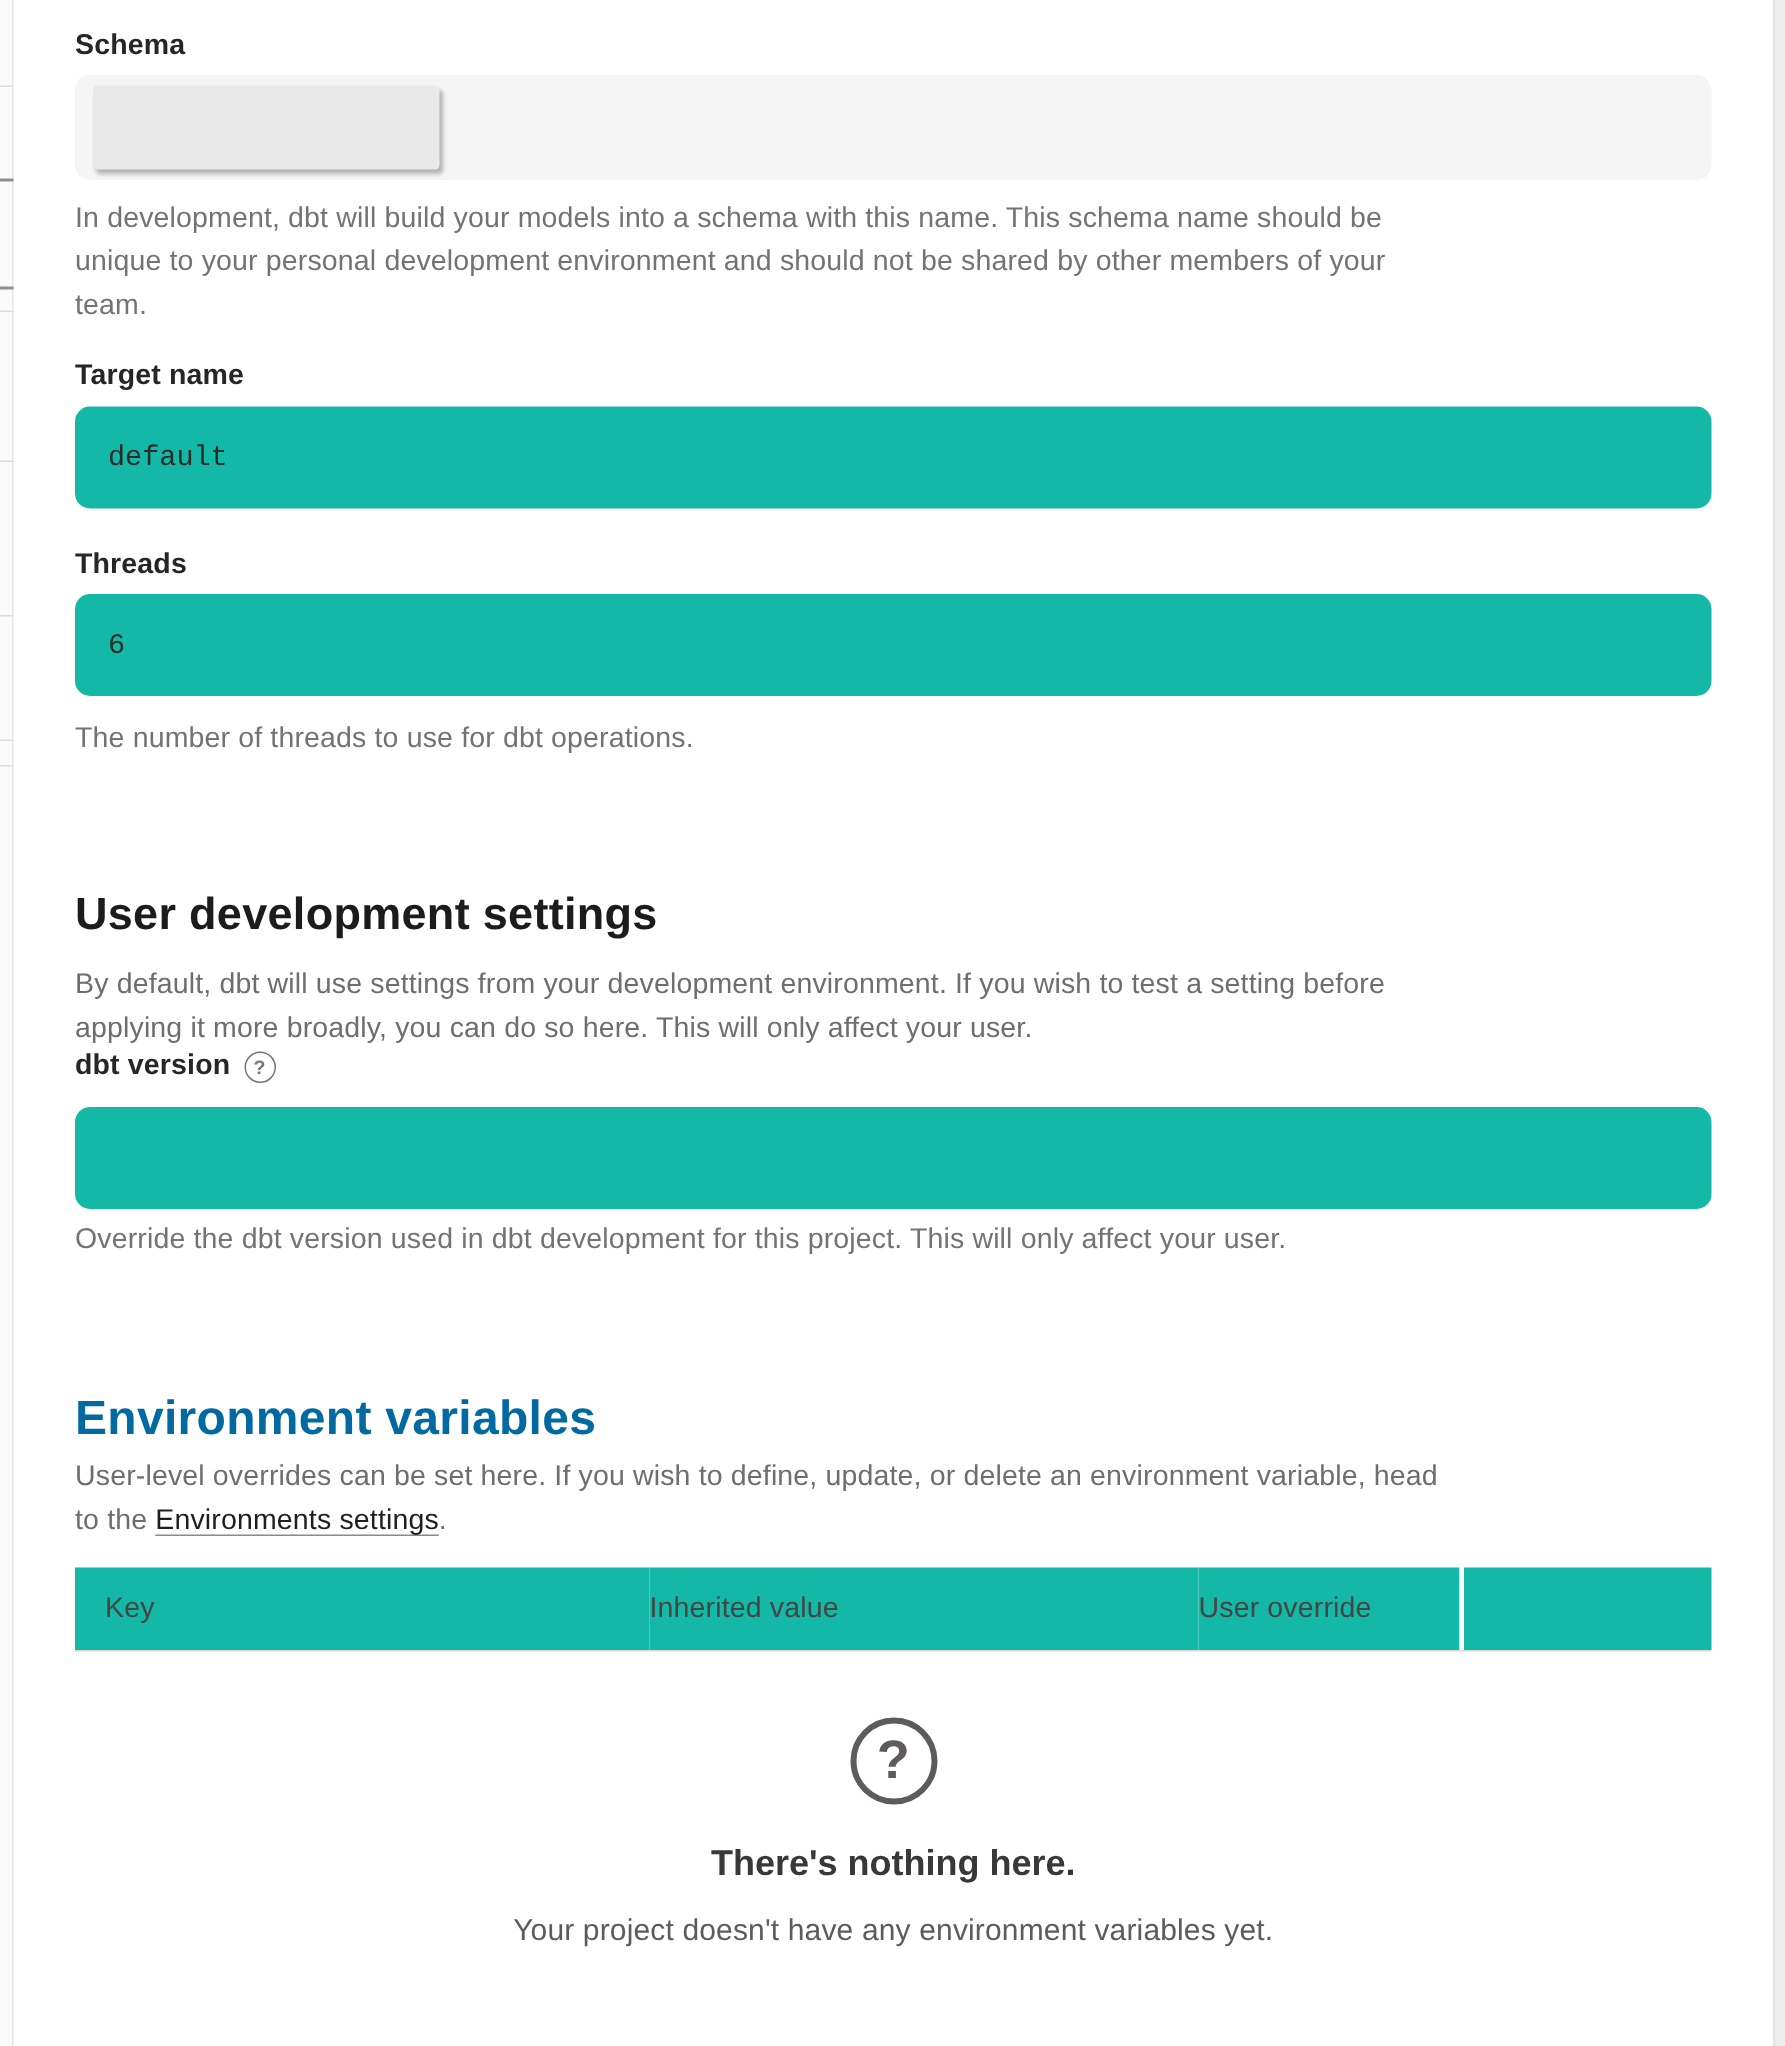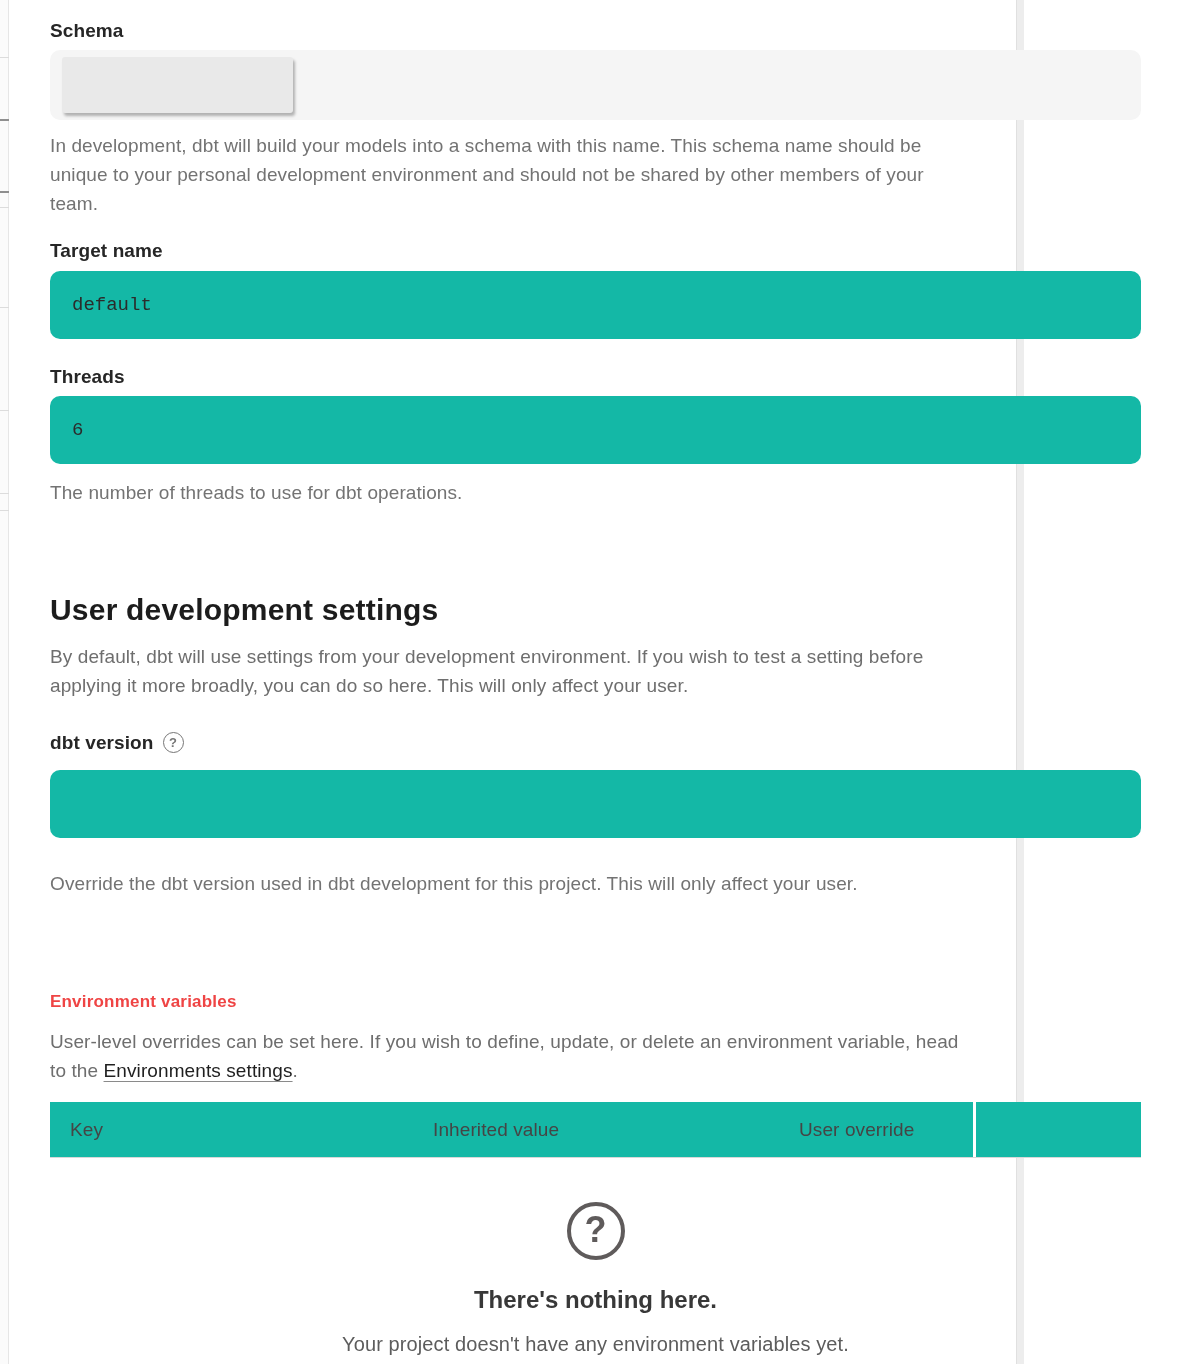--- a/index.html
+++ b/index.html
@@ -4,21 +4,21 @@
 <style>
   * { margin: 0; padding: 0; box-sizing: border-box; }
   html, body { background: #ffffff; }
   body {
     width: 1190px; height: 1364px;
     font-family: "Liberation Sans", "DejaVu Sans", sans-serif;
     color: #262626;
     position: relative;
     overflow: hidden;
   }
-  .page { position: relative; width: 1024px; height: 1364px; background: #ffffff; }
+  .page { position: relative; width: 1190px; height: 1364px; background: #ffffff; }
 
   
   .left-edge {
     position: absolute; left: 0; top: 0; width: 9px; height: 1364px;
     background: #fbfbfb; border-right: 1px solid #e6e6e6;
   }
   .left-edge .tick { position: absolute; left: 0; width: 9px; height: 1px; background: #dcdcdc; }
   .left-edge .tick.dark { background: #8f8f8f; height: 2px; }
 
   
@@ -52,43 +52,43 @@
     font-size: 19px; color: #737373; line-height: 29px; margin-top: 12px;
     letter-spacing: 0.1px;
   }
   .help-text div { white-space: nowrap; }
 
   .section-heading-lg {
     font-size: 30px; font-weight: 700; color: #1c1c1c; line-height: 38px;
     letter-spacing: 0.2px;
   }
   .section-heading-md {
-    font-size: 17px; font-weight: 700; color: #ef4444; line-height: 32px;
+    font-size: 32px; font-weight: 700; color: #0369a1; line-height: 32px;
     letter-spacing: 0.2px;
   }
   .section-desc {
     font-size: 19px; color: #6e6e6e; line-height: 29px; margin-top: 13px;
     letter-spacing: 0.1px;
   }
   .section-desc div { white-space: nowrap; }
 
   .mt-sec1 { margin-top: 84px; }   
   .mt-sec2 { margin-top: 88px; }   
   .mt-target { margin-top: 22px; }
   .mt-threads { margin-top: 27px; }
 
-  .label-row { display: flex; align-items: flex-start; gap: 9px; margin-top: 32px; }
+  .label-row { display: flex; align-items: center; gap: 9px; }
   .help-icon {
     width: 21px; height: 21px; border: 1.5px solid #767676; border-radius: 50%;
     display: inline-flex; align-items: center; justify-content: center;
     font-size: 13px; font-weight: 600; color: #767676; line-height: 1;
     cursor: pointer; user-select: none;
   }
   .mt-dbt-input { margin-top: 16px; }
-  .mt-dbt-help { margin-top: 31px; }
+  .mt-dbt-help { margin-top: 6px; }
 
   .env-link { color: #1f1f1f; font-weight: 500; text-decoration: underline;
     text-decoration-color: #8a8a8a; text-underline-offset: 4px; cursor: pointer; }
 
   .table-header {
     margin-top: 17px; width: 1091px; height: 56px;
     display: grid; grid-template-columns: 383px 366px 174px 3px 1fr;
     border-bottom: 1px solid #d8d8d8;
   }
   .table-header .cell {

